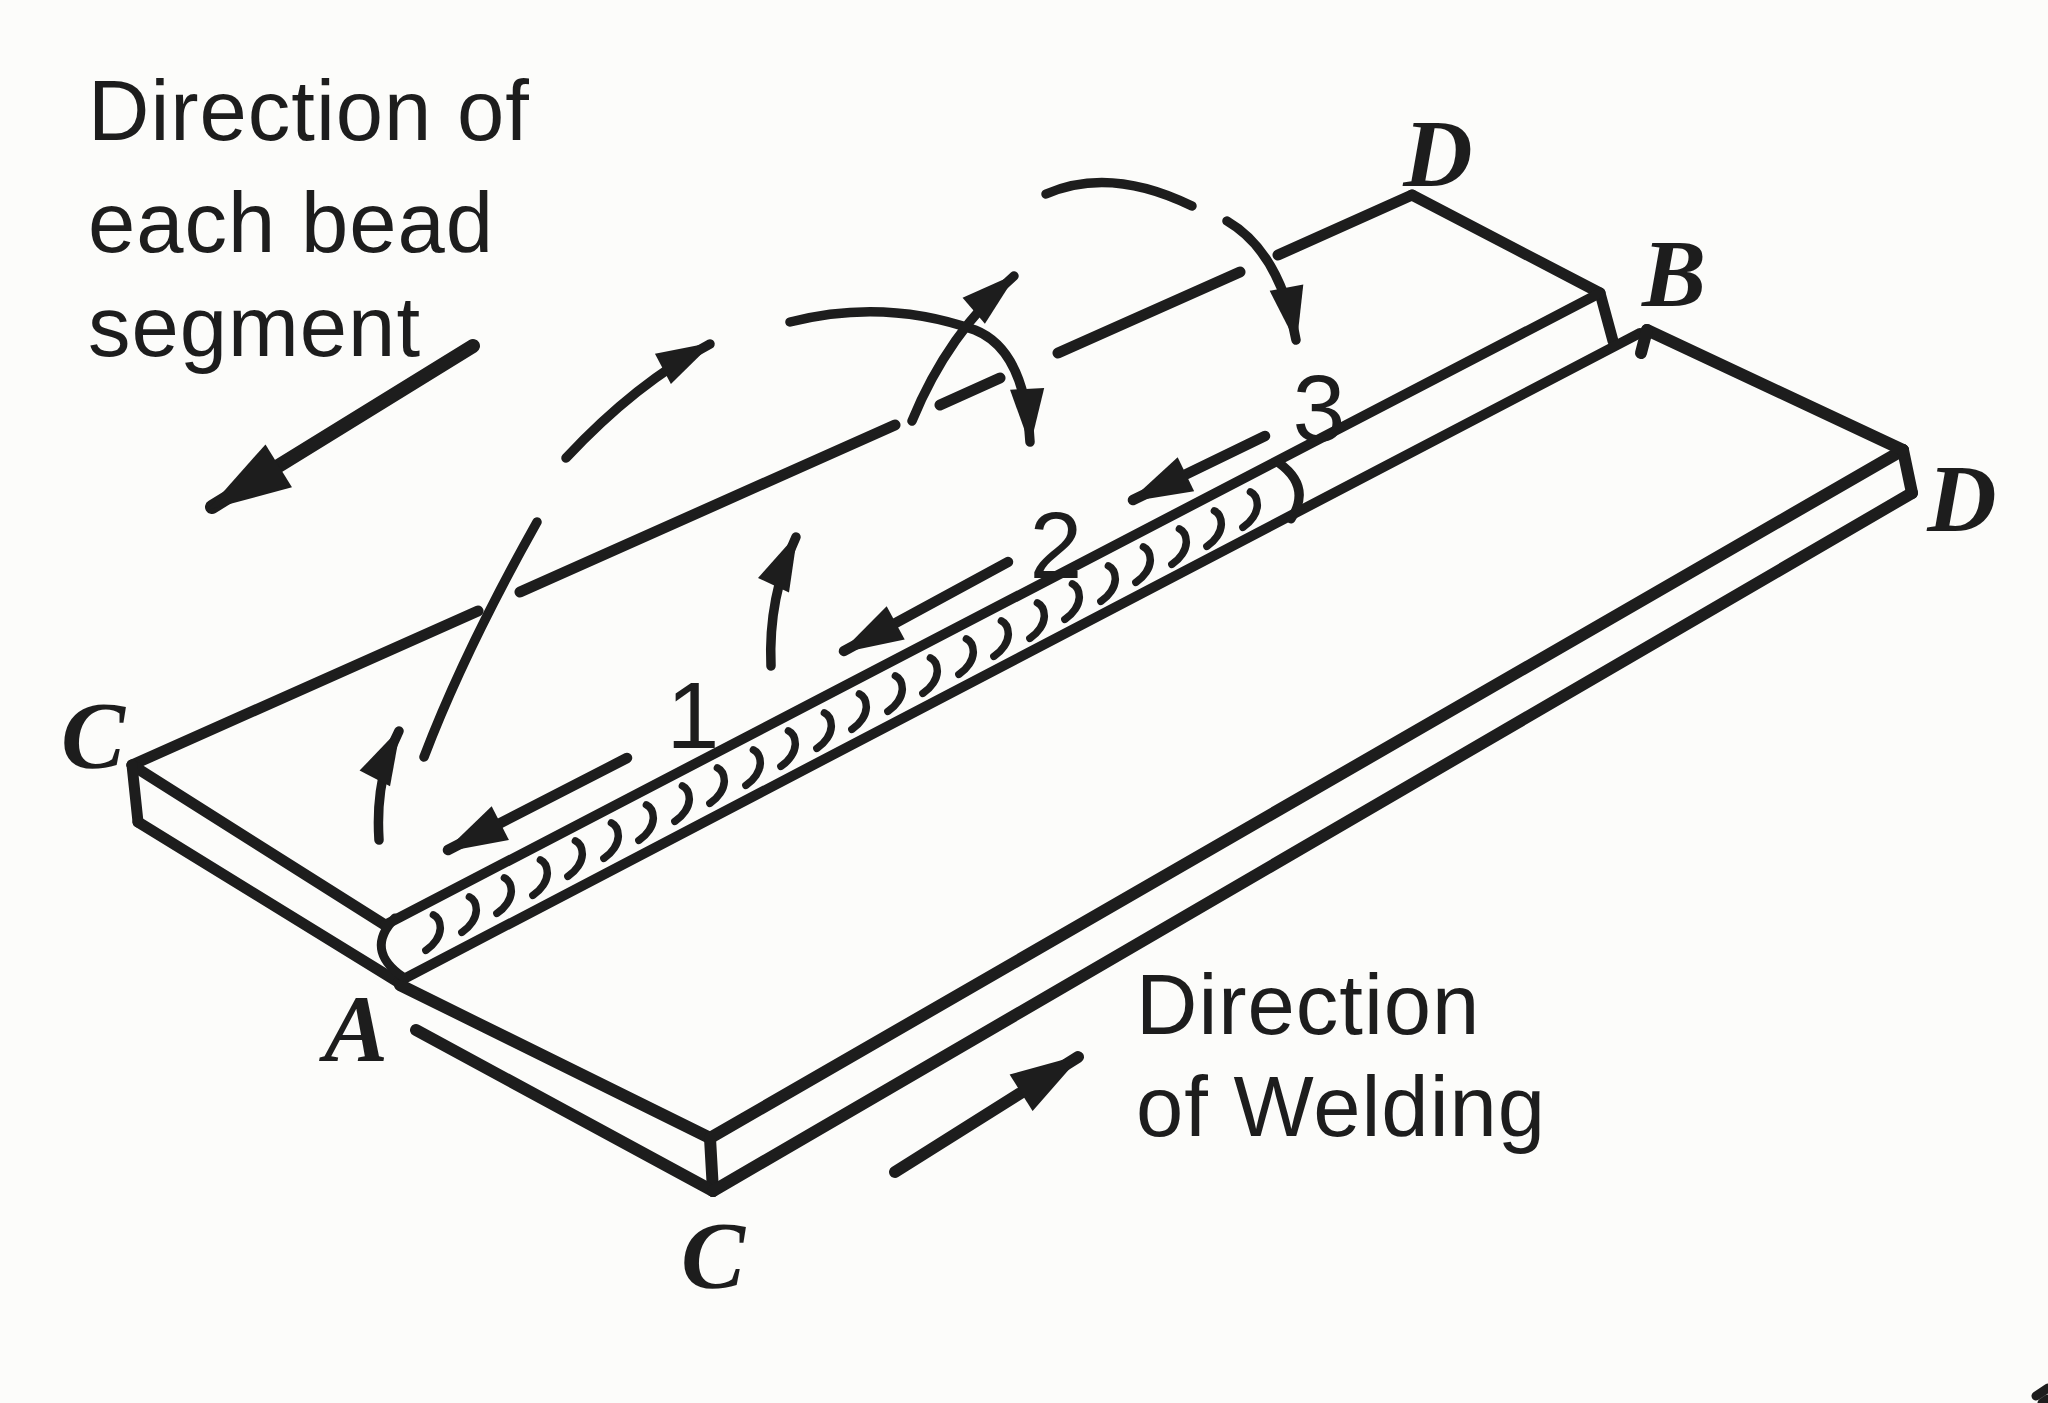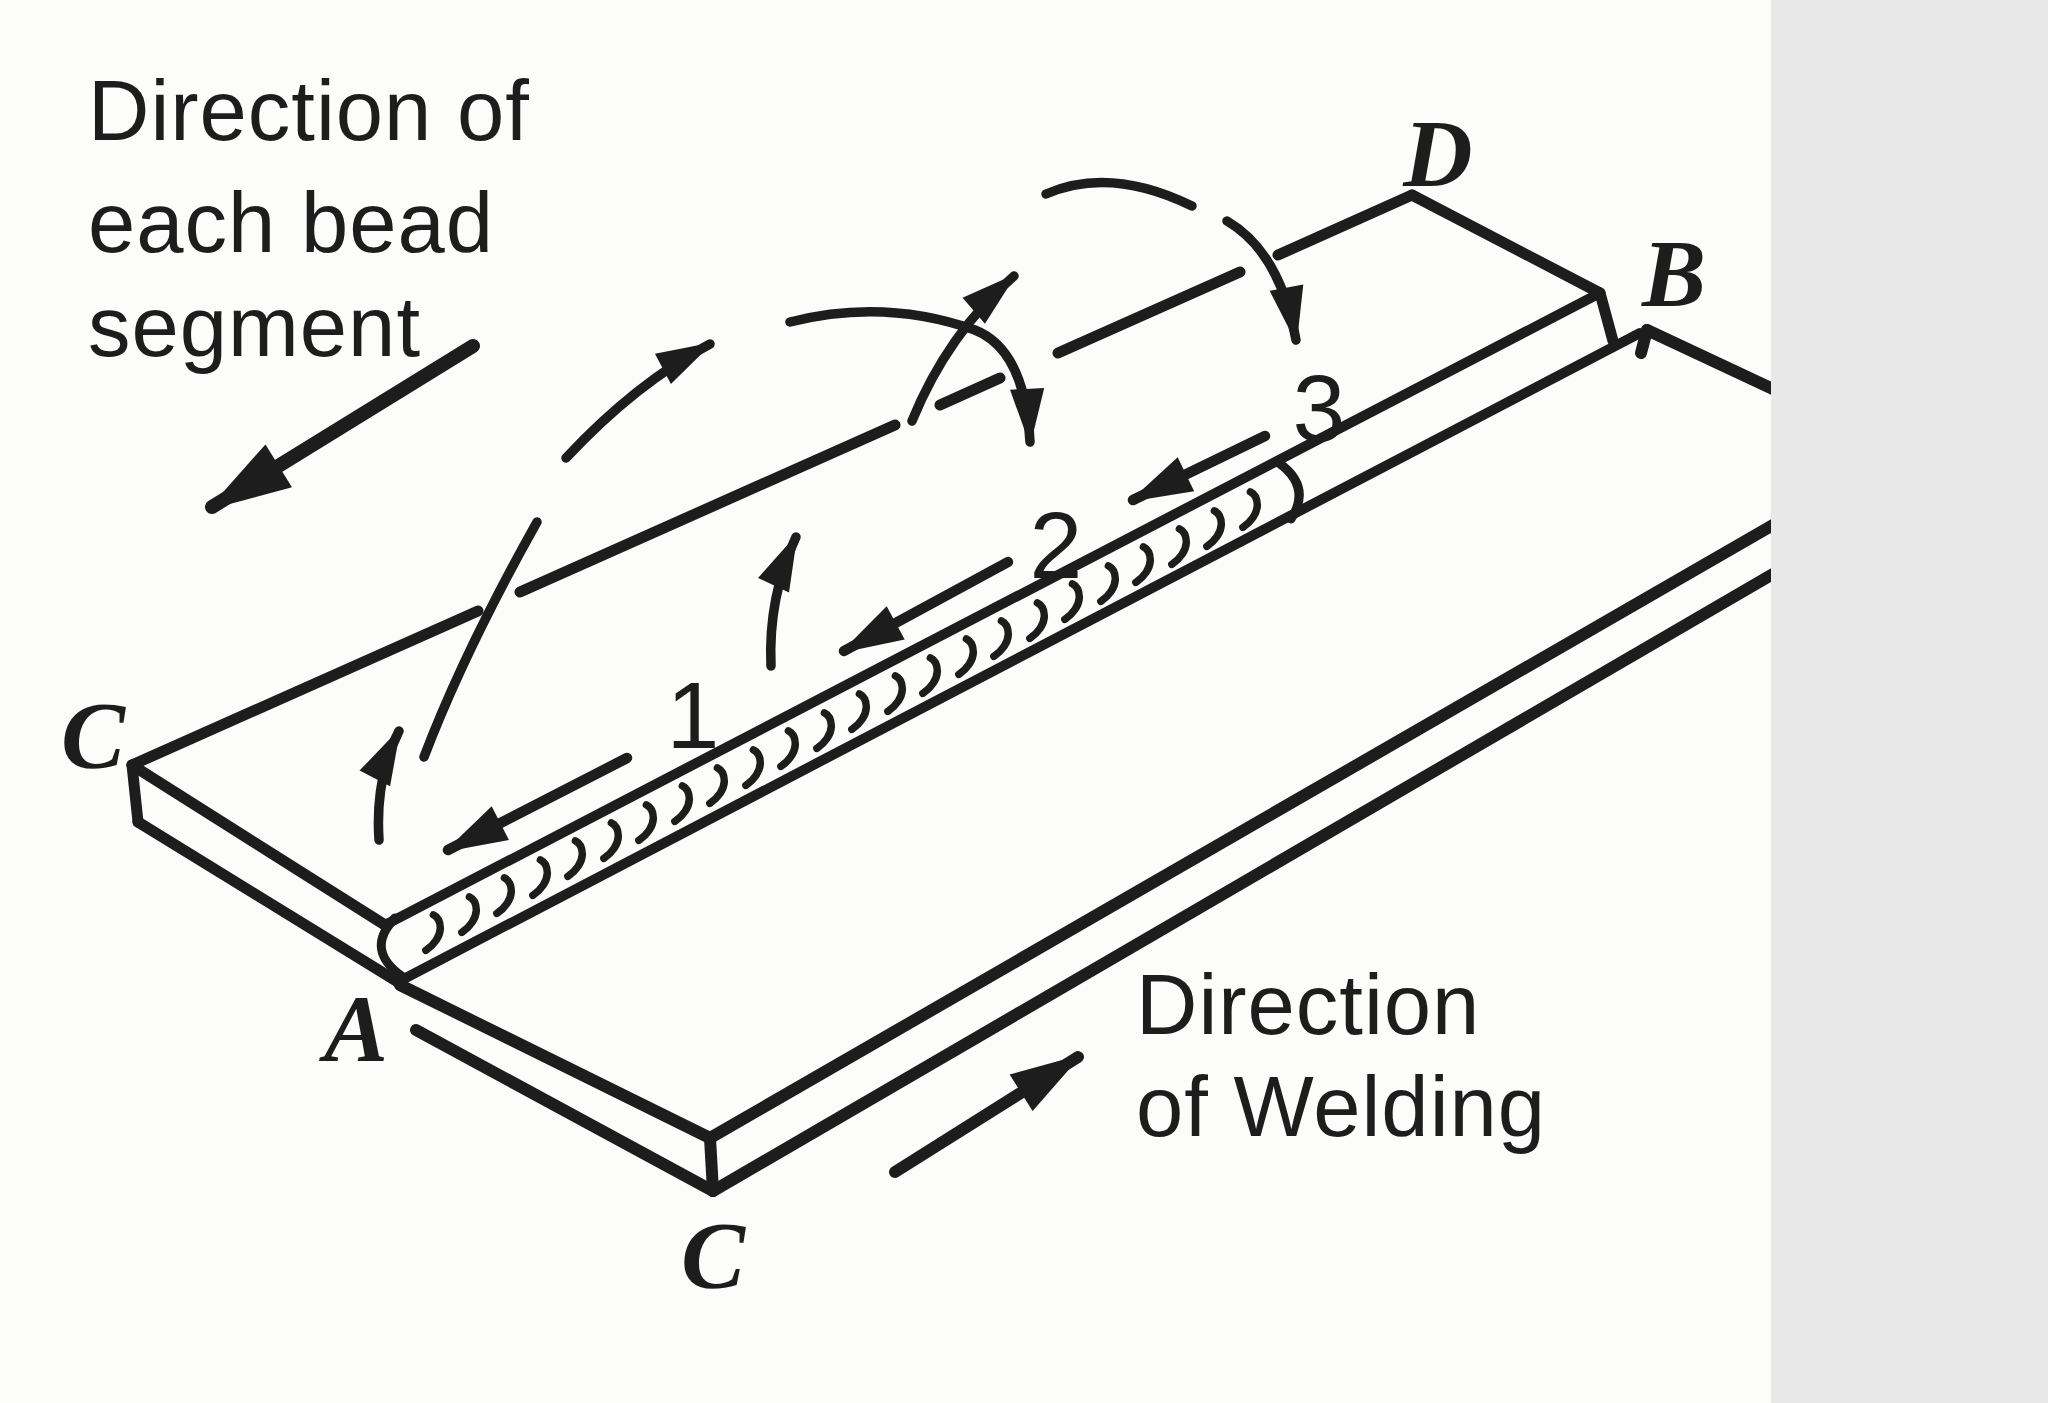--- a/index.html
+++ b/index.html
@@ -1,18 +1,18 @@
 <!DOCTYPE html>
 <html style="--ink: #1d1d1d; --paper: #fcfcfa;"><head>
 <meta charset="utf-8">
 <style>
   :root { --ink:#1d1d1d; --paper:#fcfcfa; }
   html,body { margin:0; padding:0; background:#e8e8e8; }
   .fig {
-    position:relative; width:1771px; height:1403px;
+    position:relative; width:2048px; height:1403px;
     background:var(--paper); overflow:hidden;
     font-family:"Liberation Sans", sans-serif;
   }
   svg { position:absolute; inset:0; display:block; }
   .ln   { stroke:var(--ink); fill:none; stroke-linecap:round; stroke-linejoin:round; }
   .txt  { fill:var(--ink); }
   .cap  { font-family:"Liberation Sans", sans-serif; font-size:85px; letter-spacing:1px; }
   .pt   { font-family:"Liberation Serif", serif; font-style:italic; font-weight:700;
           font-size:96px; text-anchor:middle; }
   .num  { font-family:"Liberation Sans", sans-serif; font-size:95px; text-anchor:middle; }

